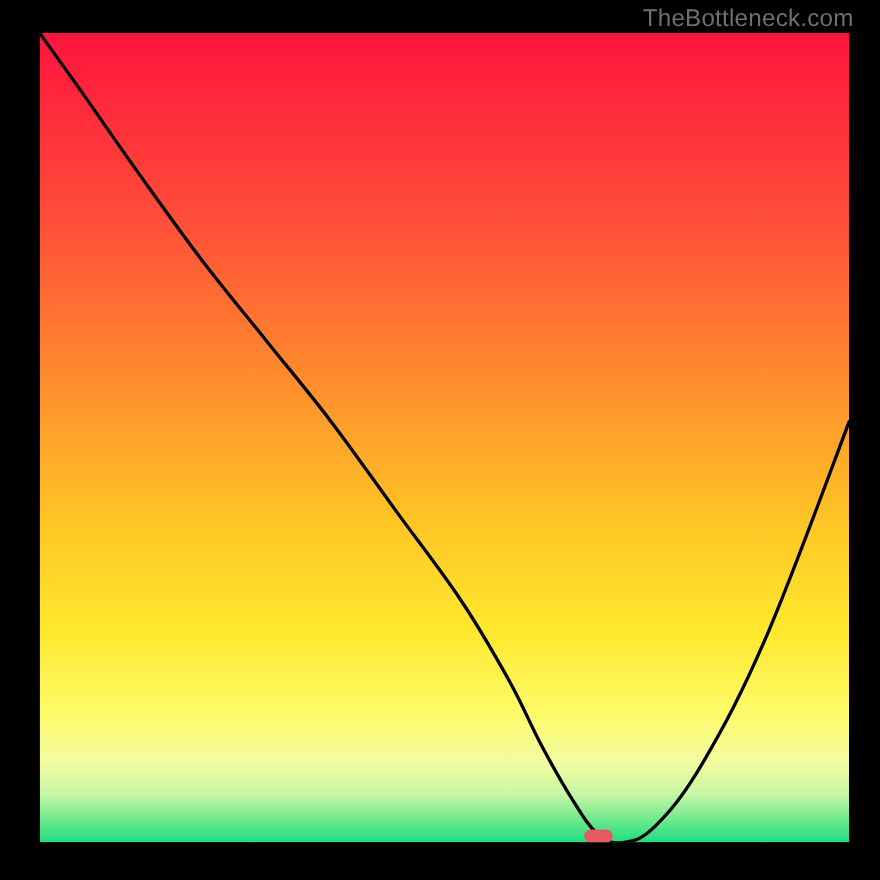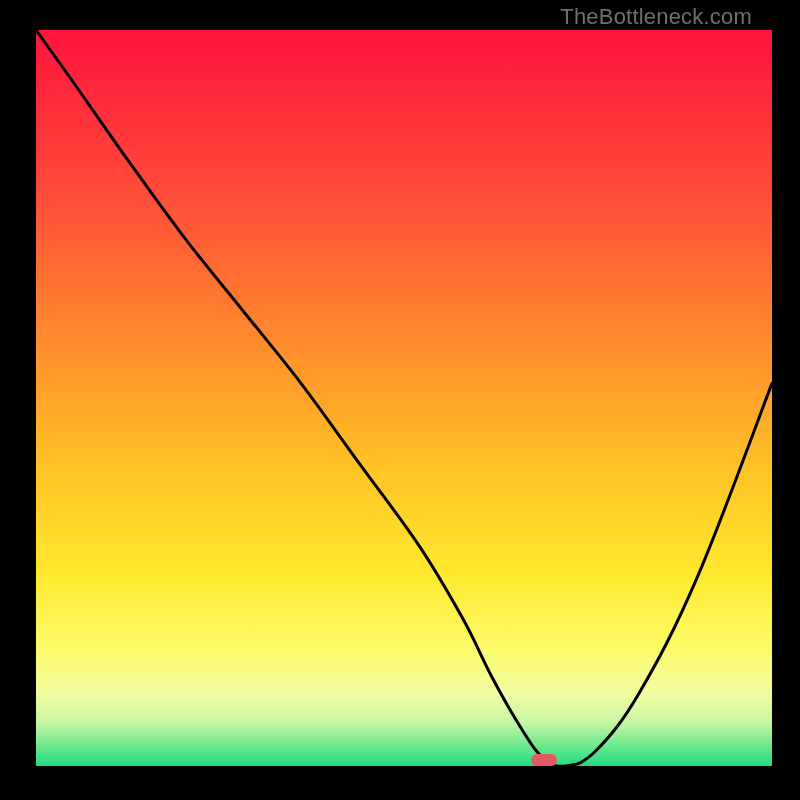--- a/index.html
+++ b/index.html
@@ -7,20 +7,21 @@
     padding: 0;
     width: 800px;
     height: 800px;
     background: #000;
     font-family: Arial, Helvetica, sans-serif;
   }
   .stage {
     position: relative;
     width: 764px;
     height: 800px;
+    padding-left: 24px;
   }
   .watermark {
     position: absolute;
     top: 4px;
     right: 12px;
     color: #6f6f6f;
     font-size: 22px;
     font-weight: 500;
     letter-spacing: 0.2px;
     z-index: 10;

